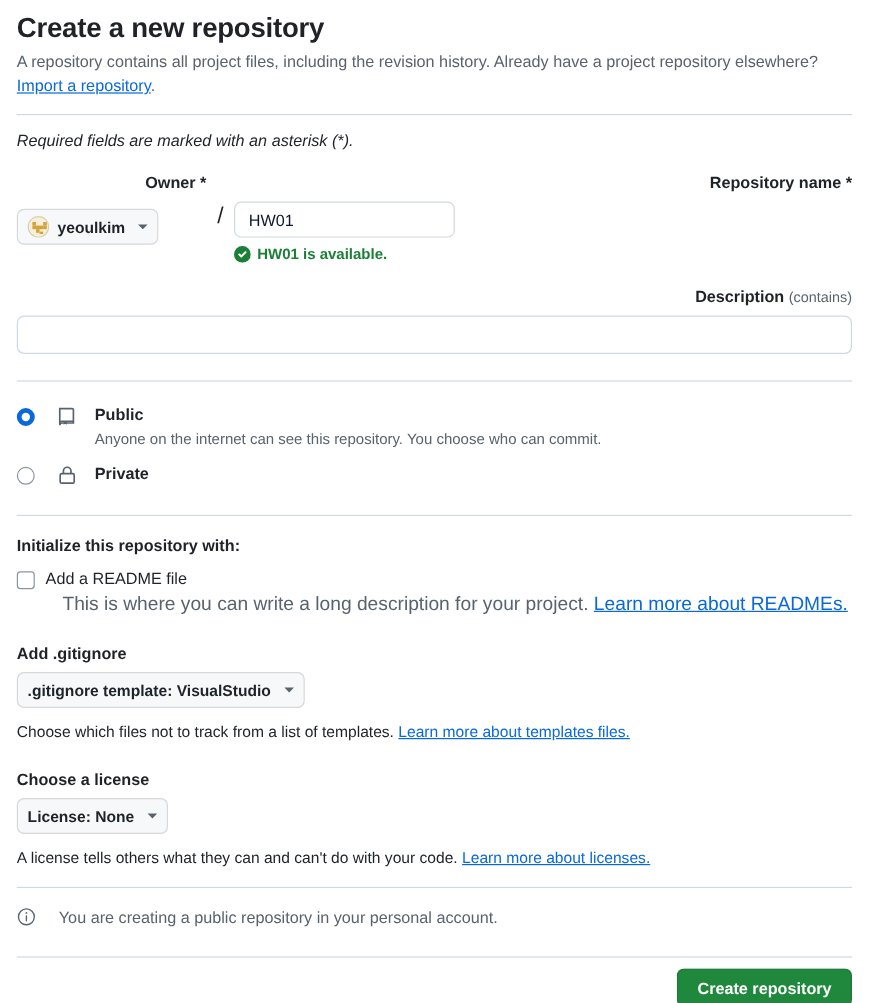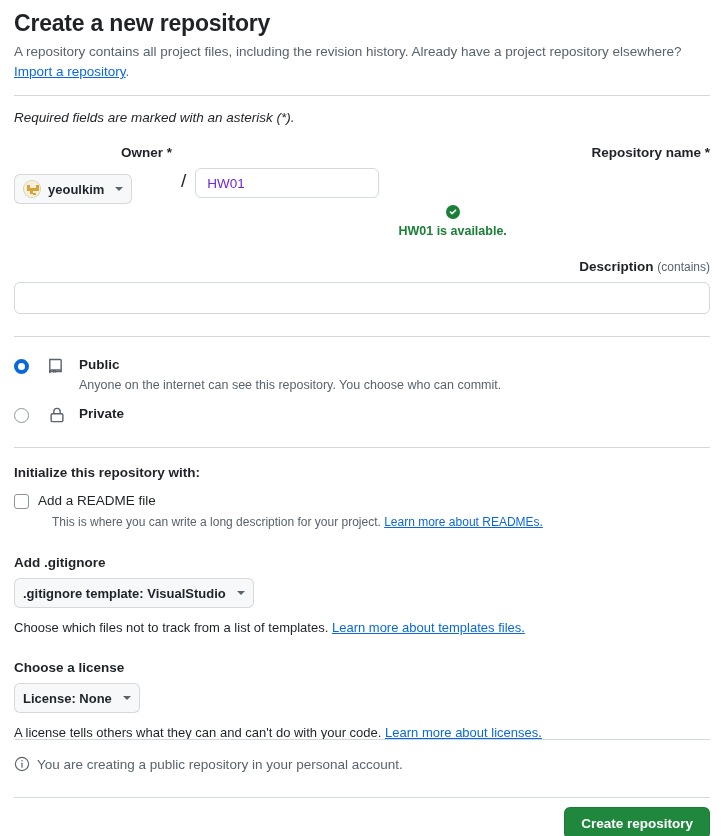--- a/index.html
+++ b/index.html
@@ -61,28 +61,28 @@
   .slash {
     font-size: 19px; color: #1f2328; font-weight: 400;
     margin: 0 9px; line-height: 30px; align-self: flex-start;
   }
 
   .text-input {
     width: 100%; height: 30px;
     border: 1px solid #d1d9e0; border-radius: 6px;
     background: #ffffff; padding: 0 11px;
     font-family: "Liberation Sans", sans-serif;
-    font-size: 13.5px; color: #6d28d9; outline: none;
+    font-size: 13.5px; color: #0f172a; outline: none;
   }
   .repo-input { width: 184px; }
   .desc-input { width: 100%; height: 32px; }
 
   .avail {
     display: flex; align-items: center; gap: 5px;
-    margin-top: 7px; font-size: 12.5px; font-weight: 600; color: #1a7f37; flex-direction: column;
+    margin-top: 7px; font-size: 12.5px; font-weight: 600; color: #1a7f37;
   }
 
   .hint {
     font-size: 13.5px; color: #1f2328; line-height: 20px; margin-top: 16px;
   }
 
   .desc-block { margin-top: 20px; }
   .desc-block .label { display: block; margin-bottom: 6px; }
 
   .vis-row { display: flex; align-items: flex-start; margin-top: 0; }
@@ -98,24 +98,24 @@
   .vis-desc { font-size: 12.5px; color: #59636e; line-height: 18px; margin-top: 2px; }
 
   .section-title { font-size: 13.5px; font-weight: 700; color: #1f2328; }
 
   .check-row { display: flex; align-items: flex-start; margin-top: 12px; }
   .checkbox {
     width: 15px; height: 15px; flex: none; margin-top: 2px;
     border: 1px solid #8c959f; border-radius: 3px; background: #fff;
   }
   .check-label { font-size: 13.5px; color: #1f2328; margin-left: 9px; line-height: 18px; }
-  .sub-desc { font-size: 12px; color: #59636e; line-height: 18px; margin: 3px 0 0 38px; }
+  .sub-desc { font-size: 16px; color: #59636e; line-height: 18px; margin: 3px 0 0 38px; }
 
   .footer-note {
-    display: flex; align-items: center; gap: 7px;
+    display: flex; align-items: center; gap: 19px;
     font-size: 13.5px; color: #59636e;
   }
 
   .btn-primary {
     background: #1f883d; color: #ffffff;
     border: 1px solid rgba(31,35,40,0.15); border-radius: 6px;
     font-size: 13.5px; font-weight: 600;
     padding: 0 16px; height: 32px; cursor: pointer;
     font-family: "Liberation Sans", sans-serif;
   }
@@ -199,21 +199,21 @@
         <path d="M2.5 13.2a1.6 1.6 0 0 1 1.6-1.6h8.5"></path>
         <path d="M5.4 11.6v2.6l1.2-.9 1.2.9v-2.6" fill="#59636e" stroke="none"></path>
       </svg>
     </span>
     <div>
       <div class="vis-title">Public</div>
       <div class="vis-desc">Anyone on the internet can see this repository. You choose who can commit.</div>
     </div>
   </div>
 
-  <div class="vis-row" style="margin-top:11px;text-align:center;">
+  <div class="vis-row" style="margin-top:11px;">
     <span class="radio"></span>
     <span class="vis-icon">
       <svg width="18" height="18" viewBox="0 0 16 16" fill="none" stroke="#59636e" stroke-width="1.25">
         <rect x="2.8" y="6.9" width="10.4" height="7" rx="1.1"></rect>
         <path d="M5.2 6.9V4.9a2.8 2.8 0 0 1 5.6 0v2"></path>
       </svg>
     </span>
     <div>
       <div class="vis-title">Private</div>
     </div>

